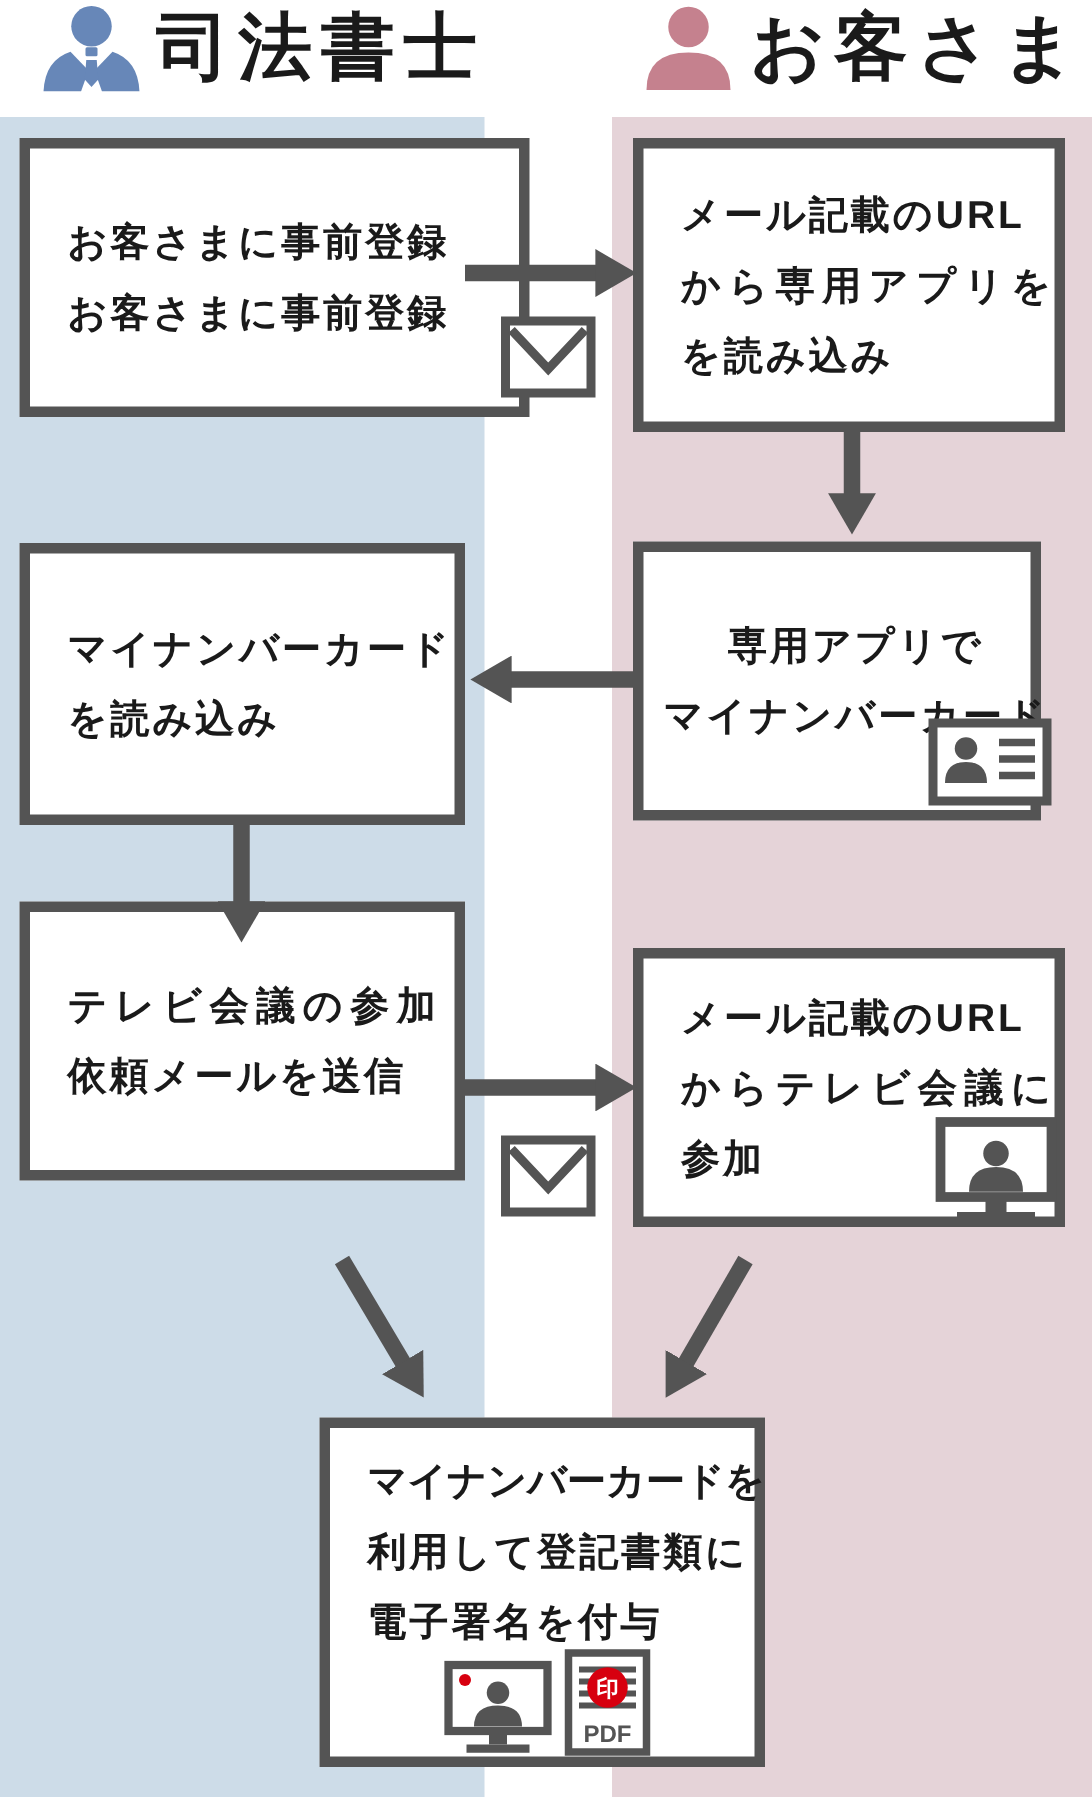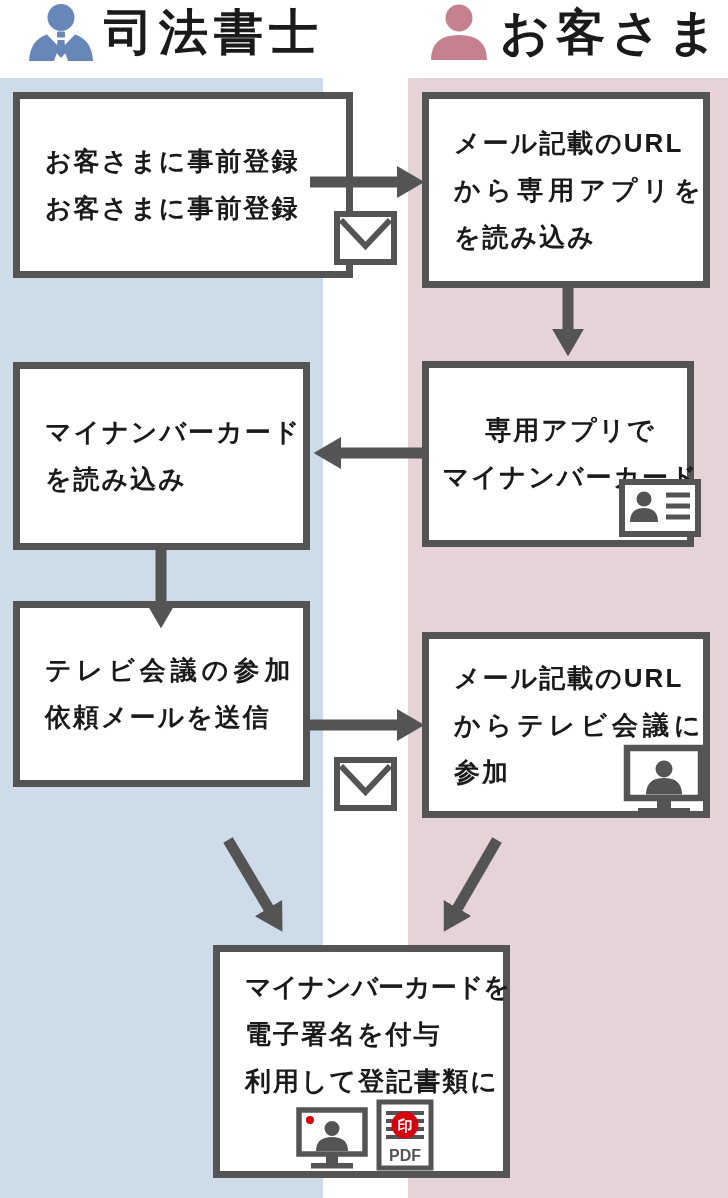--- a/index.html
+++ b/index.html
@@ -90,22 +90,22 @@
   </div>
 
   <div class="box b6">
     <div class="bl">メール記載のURL</div>
     <div class="bl wide">からテレビ会議に</div>
     <div class="bl">参加</div>
   </div>
 
   <div class="box b7">
     <div class="bl tight">マイナンバーカードを</div>
+    <div class="bl">利用して登記書類に</div>
     <div class="bl">電子署名を付与</div>
-    <div class="bl">利用して登記書類に</div>
   </div>
 
   <svg class="overlay" viewBox="0 0 728 1198">
     <defs>
       <marker id="ah" markerWidth="2.5" markerHeight="2.9" refX="0.1" refY="1.45" orient="auto" markerUnits="strokeWidth">
         <path d="M0 0 L2.5 1.45 L0 2.9 Z" fill="#545454"></path>
       </marker>
       <g id="env">
         <rect x="0" y="0" width="57" height="48" fill="#ffffff" stroke="#545454" stroke-width="6"></rect>
         <path d="M4 6 L28.5 32 L53 6" fill="none" stroke="#545454" stroke-width="6"></path>

